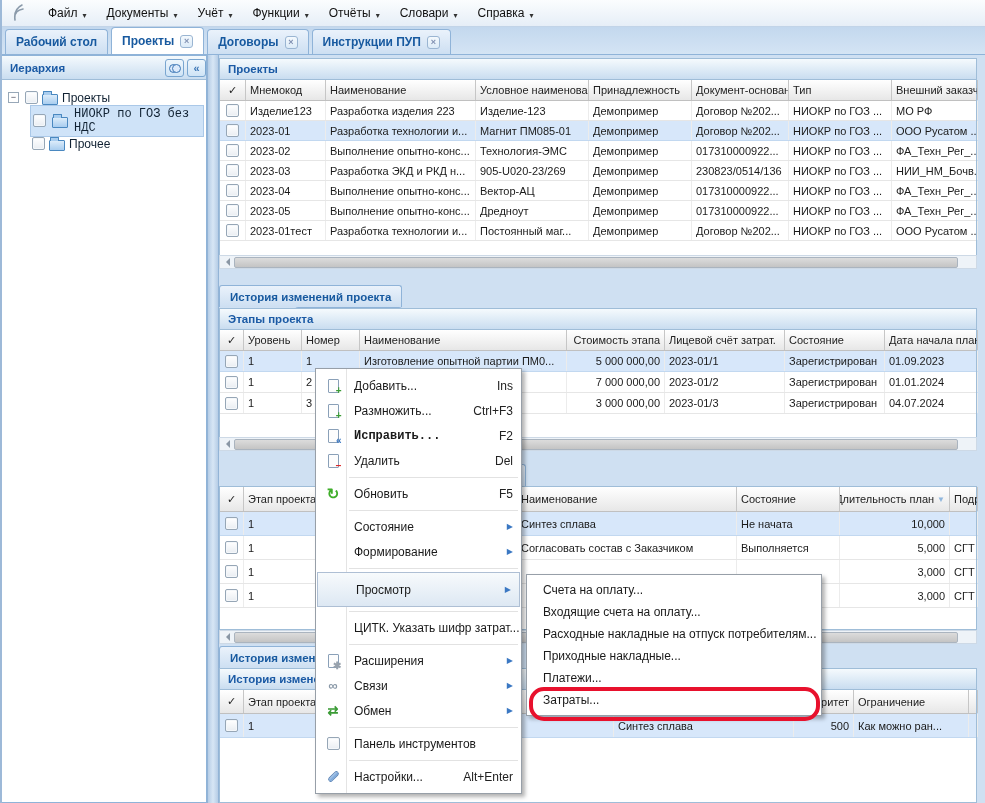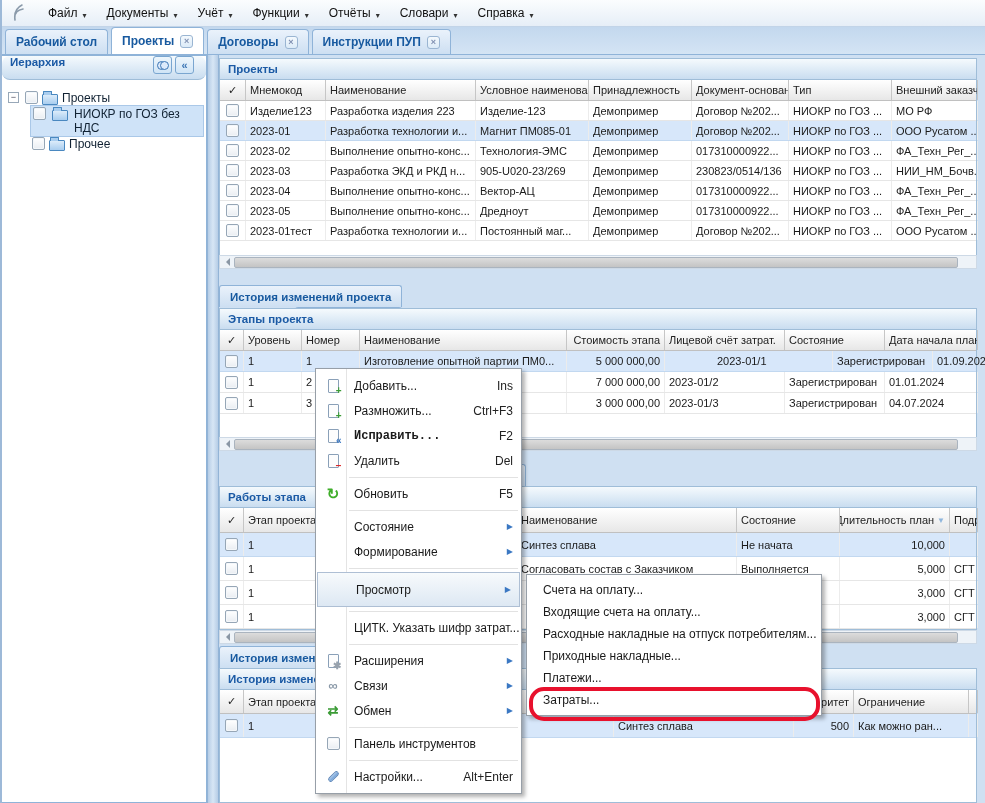--- a/index.html
+++ b/index.html
@@ -26,21 +26,21 @@
           color:#17599f; font-weight:bold; font-size:12px; }
   .ttab.act { background:#fff; height:27px; }
   .tclose { width:13px; height:13px; border:1px solid #9ab5d2; border-radius:3px;
             background:linear-gradient(#f4f9fd,#dcebf8); color:#7f8fb1; font-size:9px;
             line-height:11px; text-align:center; font-weight:bold; }
 
   
   .sidebar { position:absolute; left:0; top:55px; width:205px; bottom:0; background:#fff;
              border:1px solid #8fb3d8; border-left:none; }
   .sb-head { height:24px; background:linear-gradient(#f5fafd,#c9ddf0); border-bottom:1px solid #9fbdd8;
-             display:flex; align-items:flex-start; padding:0 12px 0 8px;border-radius:8px; }
+             display:flex; align-items:center; padding:0 0 0 8px; }
   .sb-title { font-weight:bold; color:#1b5aa5; font-size:11.5px; flex:1; }
   .sb-btn { width:19px; height:18px; margin-left:3px; border:1px solid #7aa6d0; border-radius:3px;
             background:linear-gradient(#eef6fc,#cfe4f6); display:flex; align-items:center; justify-content:center;
             color:#3c76b5; font-weight:bold; font-size:11px; }
   .i-bino { position:relative; width:12px; height:8px; }
   .i-bino::before,.i-bino::after { content:""; position:absolute; top:0; width:7px; height:7px;
             border:1.5px solid #3c76b5; border-radius:50%; background:#dceafb; }
   .i-bino::before { left:0; } .i-bino::after { right:0; }
   .tree { padding:6px 2px 0 4px; }
   .tree-row { height:23px; display:flex; align-items:center; gap:4px; padding-left:2px; }
@@ -194,21 +194,21 @@
     <div class="tree" id="tree">
         <div class="tree-row">
           <div class="expander">−</div>
           <div style="display: flex; align-items: center; gap: 4px; padding: 1px 4px 1px 2px;">
             <div class="cb"></div>
             <div class="i-folder"></div>
             <div class="tree-label">Проекты</div>
           </div>
         </div>
         <div class="tree-row lvl1">
-          <div class="tree-sel" style="display: flex; align-items: flex-start; gap: 6px; padding: 1px 4px 1px 2px;">
+          <div class="tree-sel" style="display: flex; align-items: center; gap: 6px; padding: 1px 4px 1px 2px; font-family: Liberation Mono, monospace;">
             <div class="cb"></div>
             <div class="i-folder"></div>
             <div class="tree-label">НИОКР по ГОЗ без НДС</div>
           </div>
         </div>
         <div class="tree-row lvl1">
           <div style="display: flex; align-items: center; gap: 4px; padding: 1px 4px 1px 2px;">
             <div class="cb"></div>
             <div class="i-folder"></div>
             <div class="tree-label">Прочее</div>
@@ -332,21 +332,21 @@
             <div class="th" style="width: 120px; flex: 0 0 auto;">Лицевой счёт затрат.</div>
             <div class="th" style="width: 100px; flex: 0 0 auto;">Состояние</div>
             <div class="th" style="width: 93px; flex: 0 0 auto;">Дата начала план</div>
           </div>
           <div class="tr sel" style="height: 21px;">
             <div class="td ctr" style="width: 24px; flex: 0 0 auto;"><div class="cb"></div></div>
             <div class="td" style="width: 58px; flex: 0 0 auto;">1</div>
             <div class="td" style="width: 58px; flex: 0 0 auto;">1</div>
             <div class="td" style="width: 207px; flex: 0 0 auto;">Изготовление опытной партии ПМ0...</div>
             <div class="td num" style="width: 98px; flex: 0 0 auto;">5 000 000,00</div>
-            <div class="td" style="width: 120px; flex: 0 0 auto; margin-left: 48px;">2023-01/1</div>
+            <div class="td" style="width: 120px; flex: 0 0 auto;">2023-01/1</div>
             <div class="td" style="width: 100px; flex: 0 0 auto;">Зарегистрирован</div>
             <div class="td" style="width: 93px; flex: 0 0 auto;">01.09.2023</div>
           </div>
           <div class="tr" style="height: 21px;">
             <div class="td ctr" style="width: 24px; flex: 0 0 auto;"><div class="cb"></div></div>
             <div class="td" style="width: 58px; flex: 0 0 auto;">1</div>
             <div class="td" style="width: 58px; flex: 0 0 auto;">2</div>
             <div class="td" style="width: 207px; flex: 0 0 auto;">                             опыт...</div>
             <div class="td num" style="width: 98px; flex: 0 0 auto;">7 000 000,00</div>
             <div class="td" style="width: 120px; flex: 0 0 auto;">2023-01/2</div>
@@ -369,23 +369,20 @@
       <div class="hs-arrow"></div>
       <div class="hs-thumb"></div>
     </div>
 
     <div class="subtabs" style="top:409px;left:0" id="worktabs">
         <div class="stab">История измен</div>
         <div class="stab" style="margin-left: 196px;">олнители этапа</div>
       </div>
 
     <div class="panelblock" style="top:431px;height:144px">
-      <div class="p-head">
-          <span>Работы этапа</span>
-        </div>
       <div id="tbl-works">
           <div class="thead" style="height: 25px;">
             <div class="th ctr" style="width: 24px; flex: 0 0 auto;">✓</div>
             <div class="th" style="width: 80px; flex: 0 0 auto;">Этап проекта</div>
             <div class="th" style="width: 193px; flex: 0 0 auto;"></div>
             <div class="th" style="width: 220px; flex: 0 0 auto;">Наименование</div>
             <div class="th" style="width: 103px; flex: 0 0 auto;">Состояние</div>
             <div class="th num" style="width: 110px; flex: 0 0 auto;">Длительность план<span class="sort">▼</span></div>
             <div class="th" style="width: 28px; flex: 0 0 auto;">Подр</div>
           </div>

